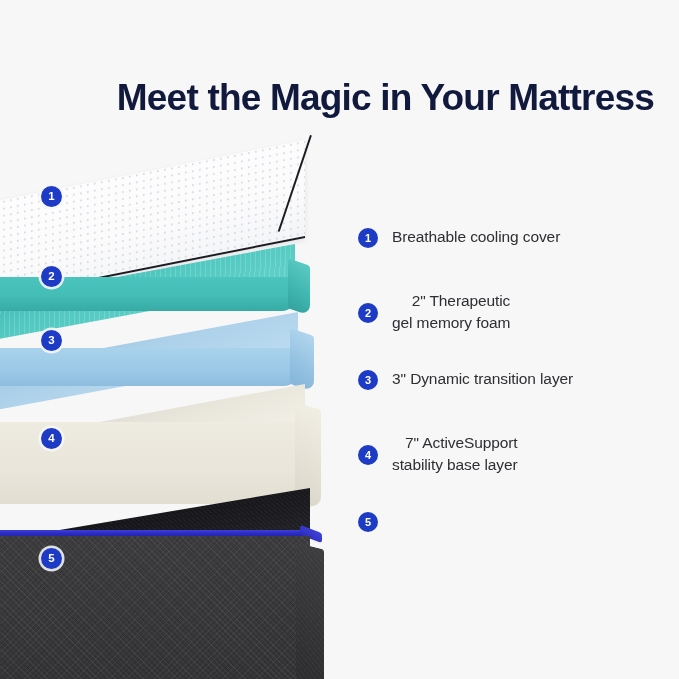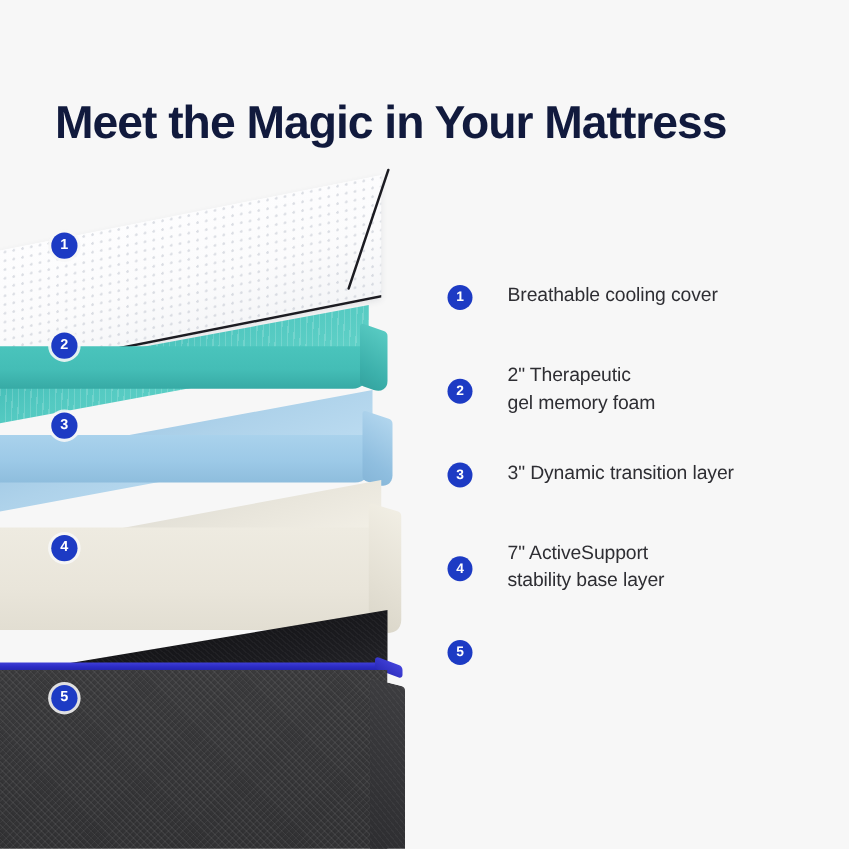--- a/index.html
+++ b/index.html
@@ -14,20 +14,21 @@
     font-family: "Liberation Sans", sans-serif;
     overflow: hidden;
     position: relative;
   }
 
   #canvas {
     position: relative;
     width: 679px;
     height: 679px;
     background: #f7f7f7;
+    text-align: right;
   }
 
   
   #page-title {
     position: absolute;
     left: 44px;
     top: 52px;
     width: 610px;
     font-size: 37px;
     font-weight: 700;
@@ -301,21 +302,21 @@
     color: #ffffff;
     font-size: 11px;
     font-weight: 700;
     display: flex;
     align-items: center;
     justify-content: center;
     line-height: 1;
     margin-top: 2px;
   }
   .legend-label {
-    margin-left: 28px;
+    margin-left: 14px;
     font-size: 15.5px;
     color: #2e2e33;
     line-height: 1.45;
     letter-spacing: -0.1px;
     white-space: pre-line;
   }
   #legend-item-0 { top: 14px; }
   #legend-item-0 .legend-badge { margin-top: 2px; }
   #legend-item-1 { top: 78px; }
   #legend-item-1 .legend-badge { margin-top: 13px; }

